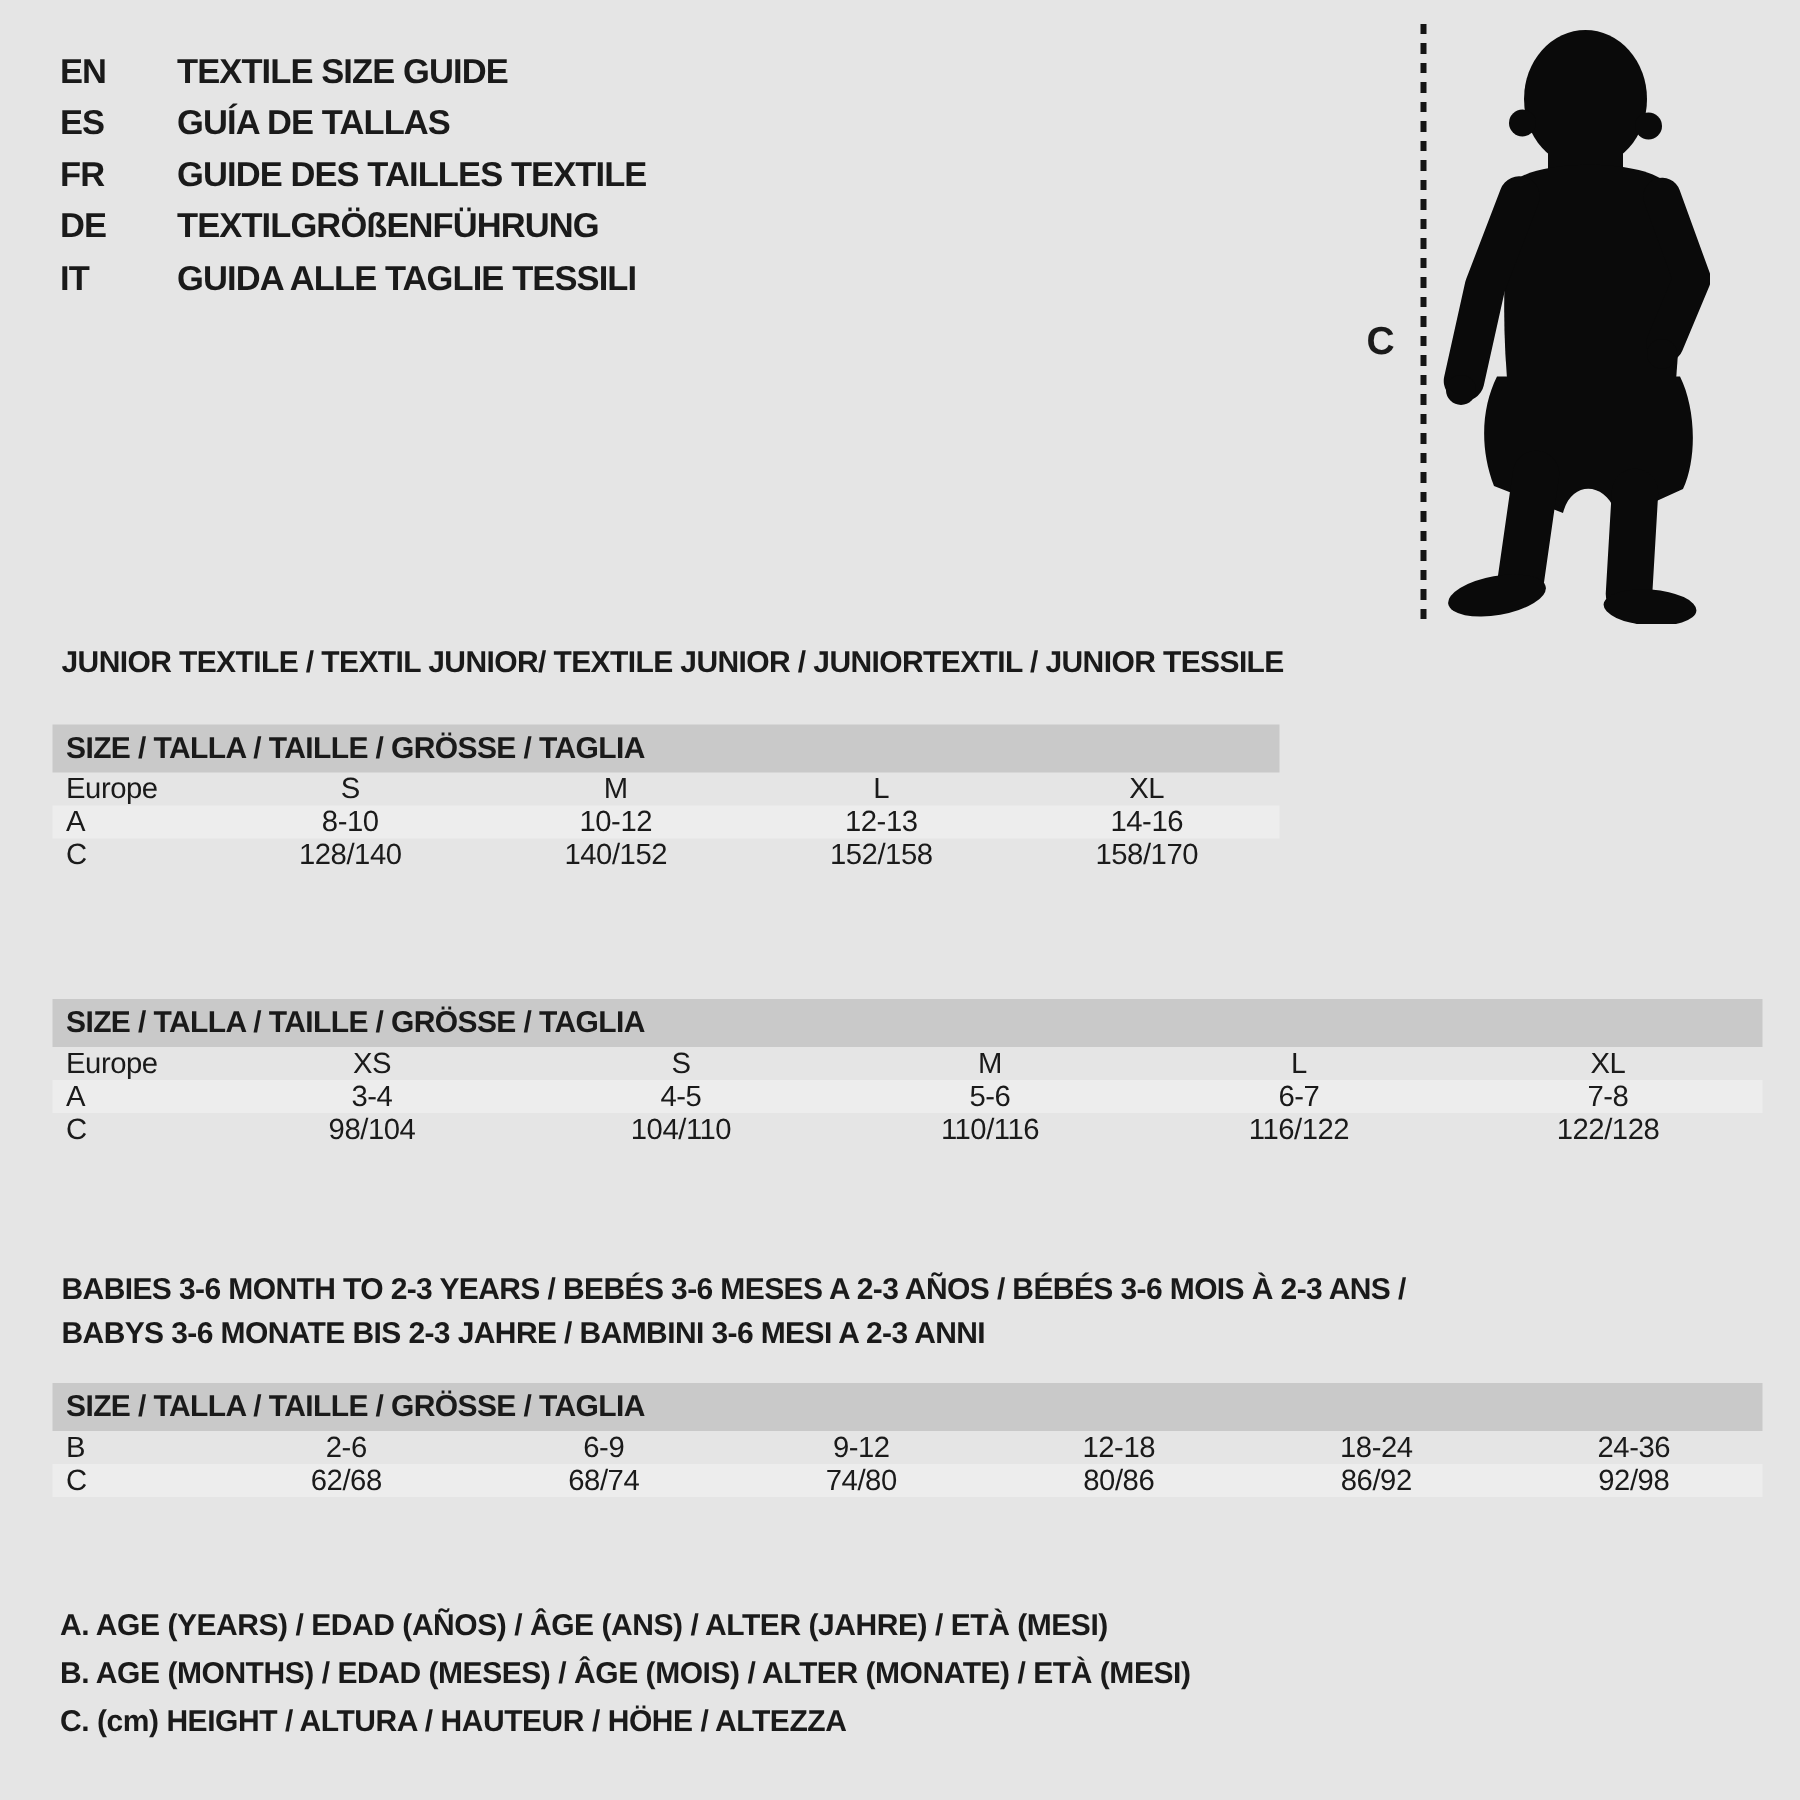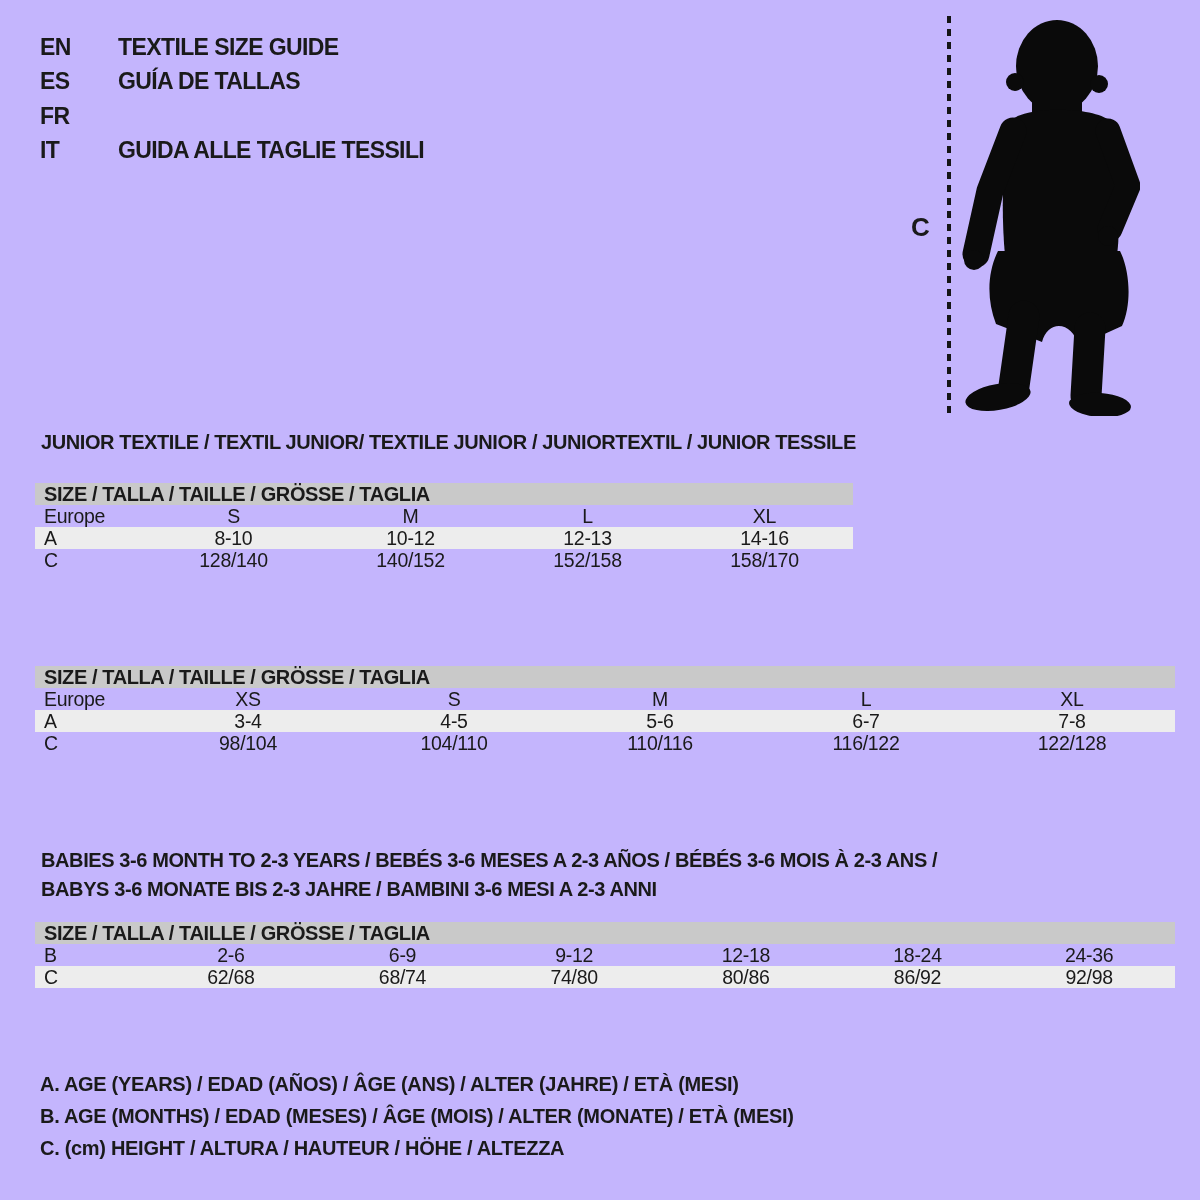--- a/index.html
+++ b/index.html
@@ -1,17 +1,17 @@
 <!DOCTYPE html>
 <html><head>
 <meta charset="utf-8">
 <style>
   html,body{margin:0;padding:0;background:#fff;}
   .page{
-    position:relative;width:1200px;height:1200px;background:#c4b5fd;
+    position:relative;width:1200px;height:1200px;background:#e5e5e5;
     font-family:"Liberation Sans",sans-serif;color:#1a1a1a;overflow:hidden;
   }
   
   .lang-block{position:absolute;left:40px;top:30px;}
   .lang-row{display:flex;height:34.5px;align-items:center;}
   .lang-code{width:78px;font-weight:bold;font-size:23px;letter-spacing:-0.6px;}
   .lang-label{font-weight:bold;font-size:23px;letter-spacing:-0.6px;white-space:nowrap;}
   
   .measure-line{
     position:absolute;left:947px;top:16px;width:4px;height:400px;
@@ -20,21 +20,21 @@
   .measure-label{position:absolute;left:911px;top:212px;font-size:26px;font-weight:bold;}
   .baby-svg{position:absolute;left:958px;top:16px;}
   
   .tbl{position:absolute;left:35px;}
   .t1{top:430px;width:818px;}
   .t2{top:640px;width:1140px;}
   .t3{top:848px;width:1140px;}
   .tbl-title{font-weight:bold;font-size:20px;letter-spacing:-0.4px;line-height:24px;margin-left:6px;white-space:nowrap;}
   .t3 .tbl-title{line-height:33px;margin-top:-4px;}
   .band{
-    height:22px;background:#c9c9c9;display:flex;align-items:center;
+    height:32px;background:#c9c9c9;display:flex;align-items:center;
     padding-left:9px;box-sizing:border-box;
     font-weight:bold;font-size:20px;letter-spacing:-0.4px;
   }
   .t1 .band{margin-top:29px;}
   .t2 .band{margin-top:26px;}
   .t3 .band{margin-top:16px;}
   .row{display:flex;align-items:center;height:22px;font-size:19.5px;letter-spacing:-0.3px;}
   .row .label{width:110px;padding-left:9px;box-sizing:border-box;}
   .row .cell{flex:1;text-align:center;}
   .row.alt{background:#ededed;}
@@ -52,20 +52,25 @@
     <div class="lang-row">
       <span class="lang-code">EN</span>
       <span class="lang-label">TEXTILE SIZE GUIDE</span>
     </div>
     <div class="lang-row">
       <span class="lang-code">ES</span>
       <span class="lang-label">GUÍA DE TALLAS</span>
     </div>
     <div class="lang-row">
       <span class="lang-code">FR</span>
+      <span class="lang-label">GUIDE DES TAILLES TEXTILE</span>
+    </div>
+    <div class="lang-row">
+      <span class="lang-code">DE</span>
+      <span class="lang-label">TEXTILGRÖßENFÜHRUNG</span>
     </div>
     <div class="lang-row">
       <span class="lang-code">IT</span>
       <span class="lang-label">GUIDA ALLE TAGLIE TESSILI</span>
     </div>
   </section>
 
   <div class="measure-line"></div>
   <div class="measure-label">C</div>
   <svg class="baby-svg" width="182" height="400" viewBox="0 0 182 400" aria-hidden="true">

